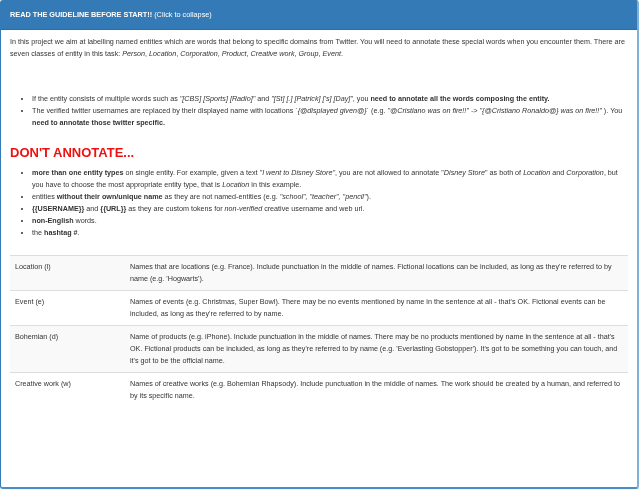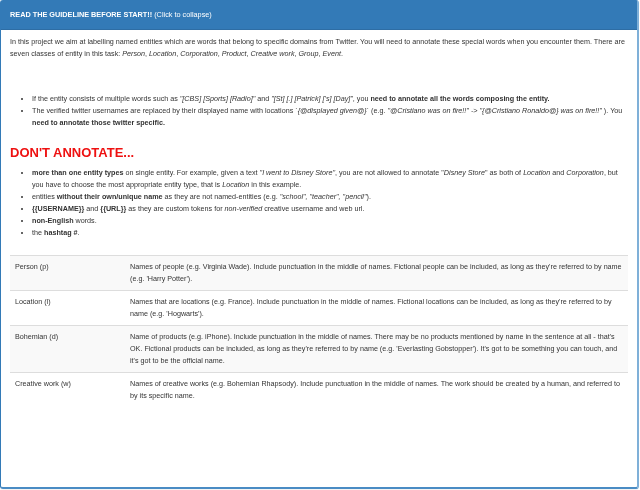--- a/index.html
+++ b/index.html
@@ -54,26 +54,26 @@
       <li><b>more than one entity types</b><span> on single entity. For example, given a text </span><i>"I went to Disney Store"</i><span>, you are not allowed to annotate "</span><i>Disney Store</i><span>" as both of </span><i>Location</i><span> and </span><i>Corporation</i><span>, but you have to choose the most appropriate entity type, that is </span><i>Location</i><span> in this example.</span></li>
       <li><span>entities </span><b>without their own/unique name</b><span> as they are not named-entities (e.g. </span><i>"school", "teacher", "pencil"</i><span>).</span></li>
       <li><b>{{USERNAME}}</b><span> and </span><b>{{URL}}</b><span> as they are custom tokens for </span><i>non-verified</i><span> creative username and web url.</span></li>
       <li><b>non-English</b><span> words.</span></li>
       <li><span>the </span><b>hashtag #</b><span>.</span></li>
     </ul>
 
     <table>
       <tbody>
         <tr>
-            <td class="type">Person (p)</td>
-            <td>Names of people (e.g. Virginia Wade). Include punctuation in the middle of names. Fictional people can be included, as long as they're referred to by name (e.g. 'Harry Potter').</td>
+            <td class="type">Location (l)</td>
+            <td>Names that are locations (e.g. France). Include punctuation in the middle of names. Fictional locations can be included, as long as they're referred to by name (e.g. 'Hogwarts').</td>
           </tr>
         <tr>
-            <td class="type">Location (l)</td>
-            <td>Names that are locations (e.g. France). Include punctuation in the middle of names. Fictional locations can be included, as long as they're referred to by name (e.g. 'Hogwarts').</td>
+            <td class="type">Event (e)</td>
+            <td>Names of events (e.g. Christmas, Super Bowl). There may be no events mentioned by name in the sentence at all - that's OK. Fictional events can be included, as long as they're referred to by name.</td>
           </tr>
         <tr>
             <td class="type">Bohemian (d)</td>
             <td>Name of products (e.g. iPhone). Include punctuation in the middle of names. There may be no products mentioned by name in the sentence at all - that's OK. Fictional products can be included, as long as they're referred to by name (e.g. 'Everlasting Gobstopper'). It's got to be something you can touch, and it's got to be the official name.</td>
           </tr>
         <tr>
             <td class="type">Creative work (w)</td>
             <td>Names of creative works (e.g. Bohemian Rhapsody). Include punctuation in the middle of names. The work should be created by a human, and referred to by its specific name.</td>
           </tr>
 

